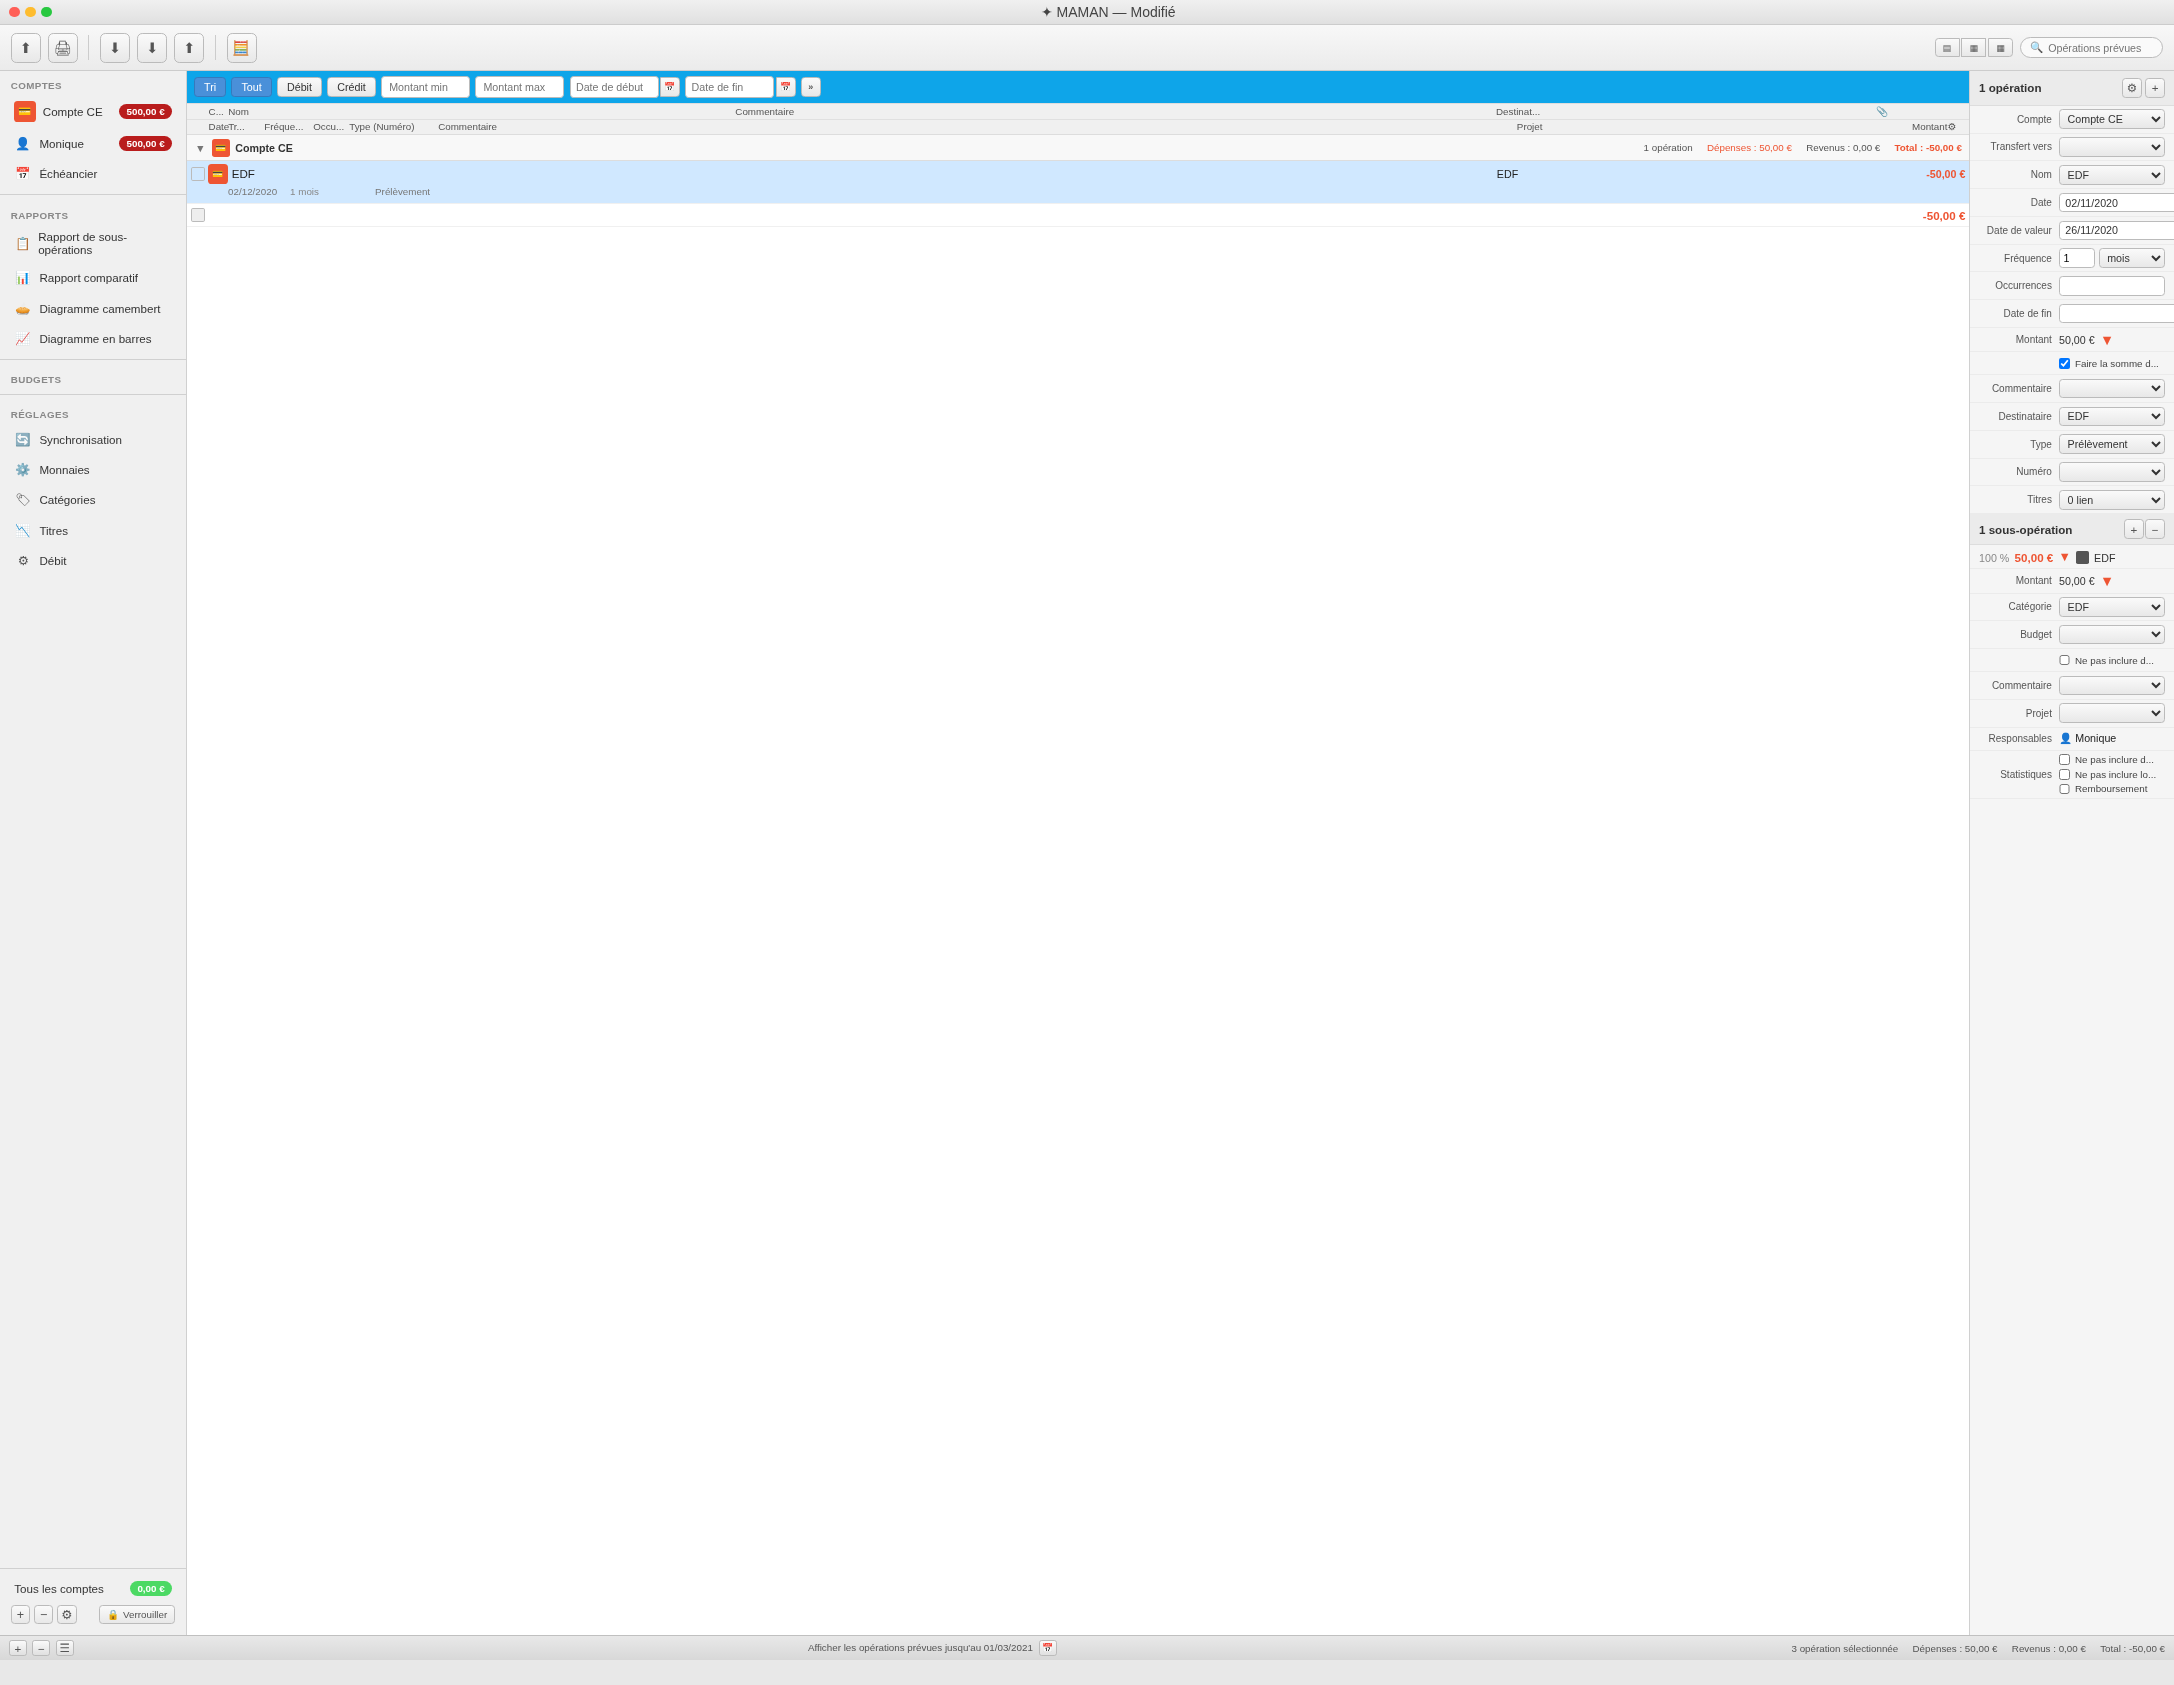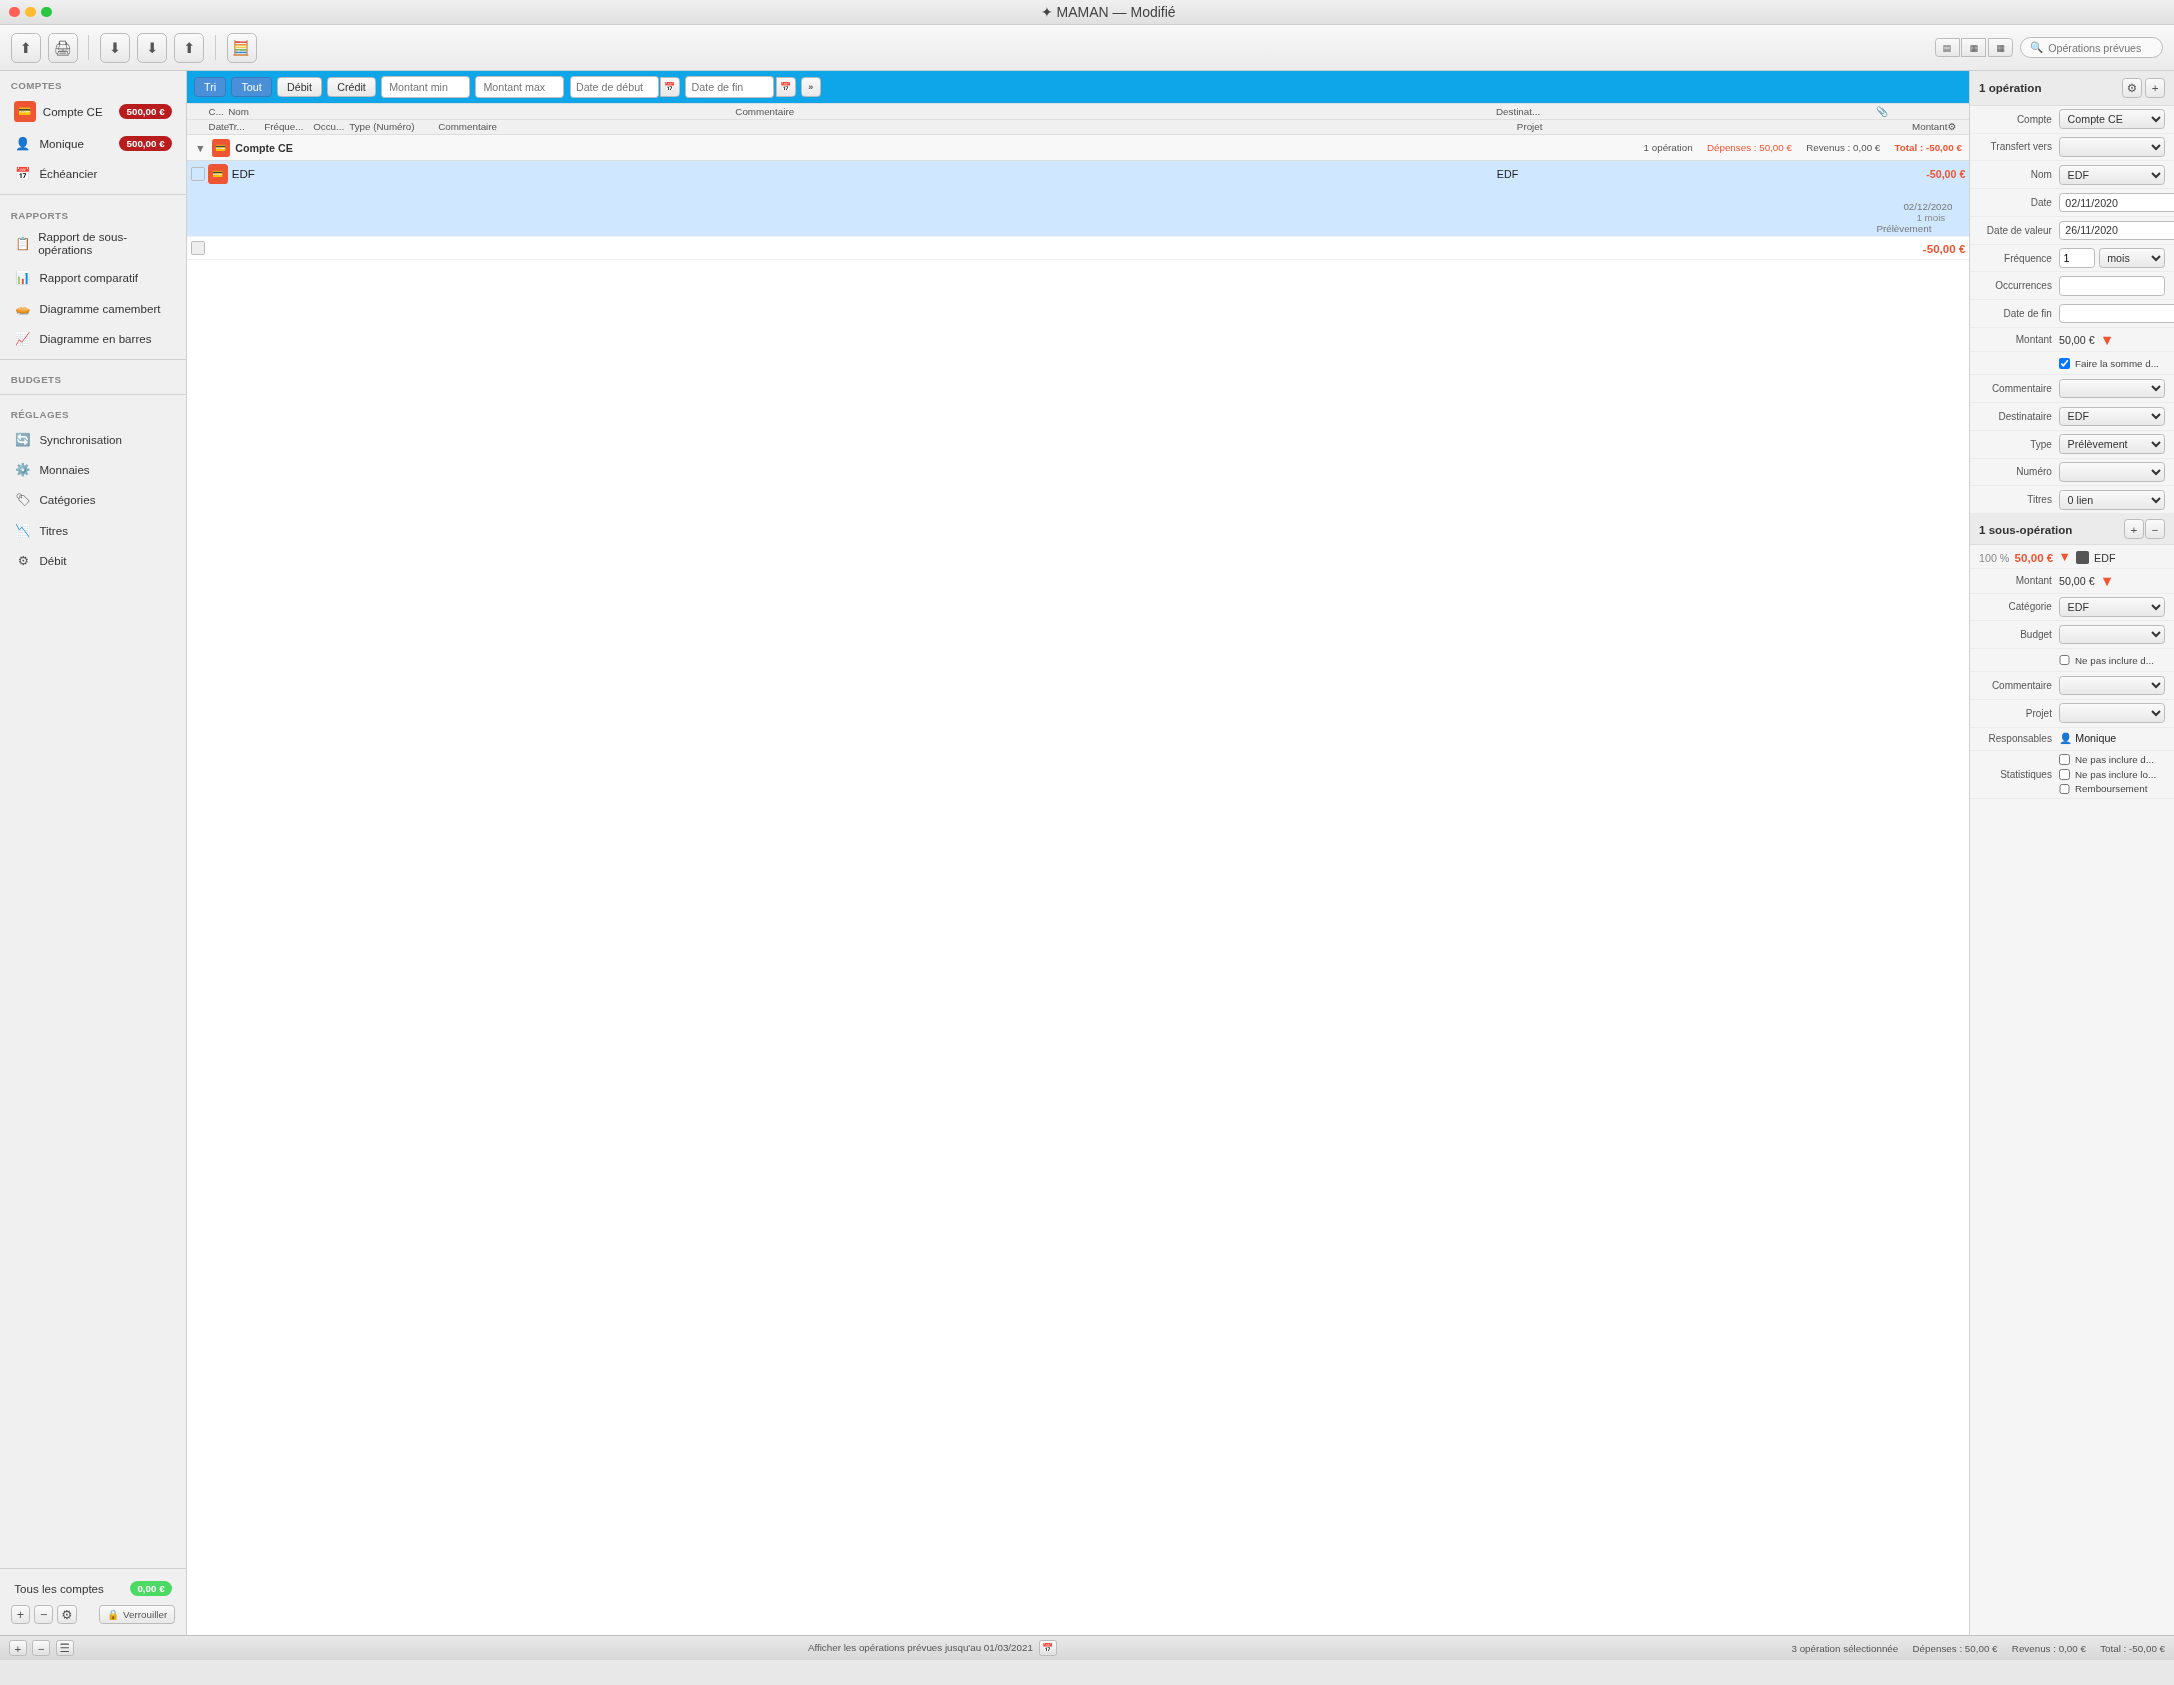--- a/index.html
+++ b/index.html
@@ -88,21 +88,21 @@
     .account-group-stats { display: flex; gap: 14.3px; font-size: 9.8px; }
     .stat-count { color: #555; }
     .stat-dep { color: #e53; }
     .stat-rev { color: #555; }
     .stat-total { color: #e53; font-weight: 600; }
     .expand-btn { width: 12.5px; height: 12.5px; display: flex; align-items: center; justify-content: center; cursor: pointer; color: #777; margin-right: 5.3px; }
     
     .transaction-row { display: flex; flex-direction: column; border-bottom: 0.9px solid #f0f0f0; cursor: pointer; }
     .transaction-row.selected { background: #d0e8ff; }
     .tr-row1 { display: flex; align-items: center; padding: 2.7px 3.6px; }
-    .tr-row2 { display: flex; align-items: flex-end; padding: 0 3.6px 2.7px 3.6px; flex-direction: column; }
+    .tr-row2 { display: flex; align-items: flex-start; padding: 0 3.6px 2.7px 3.6px; }
     .tr-checkbox { width: 14.3px; height: 14.3px; border: 0.9px solid #bbb; border-radius: 1.8px; margin-right: 3.6px; flex-shrink: 0; }
     .tr-icon { width: 19.6px; height: 19.6px; border-radius: 3.6px; background: #e53; margin-right: 3.6px; flex-shrink: 0; display: flex; align-items: center; justify-content: center; color: white; font-size: 9px; }
     .tr-name { flex: 2; font-size: 11.6px; font-weight: 500; min-width: 71px; }
     .tr-comment-area { flex: 3; min-width: 89px; font-size: 9.8px; color: #888; }
     .tr-dest { flex: 1.5; min-width: 53px; font-size: 10.7px; }
     .tr-amount { width: 71px; flex-shrink: 0; text-align: right; font-weight: 600; }
     .tr-amount.negative { color: #e53; }
     .tr-date { width: 62px; flex-shrink: 0; font-size: 9.8px; color: #777; }
     .tr-freq { width: 49px; flex-shrink: 0; font-size: 9.8px; color: #888; }
     .tr-occ { width: 36px; flex-shrink: 0; }

